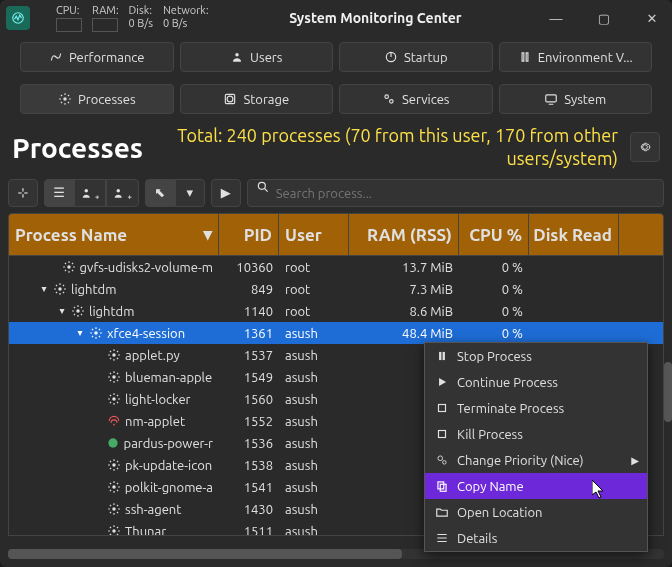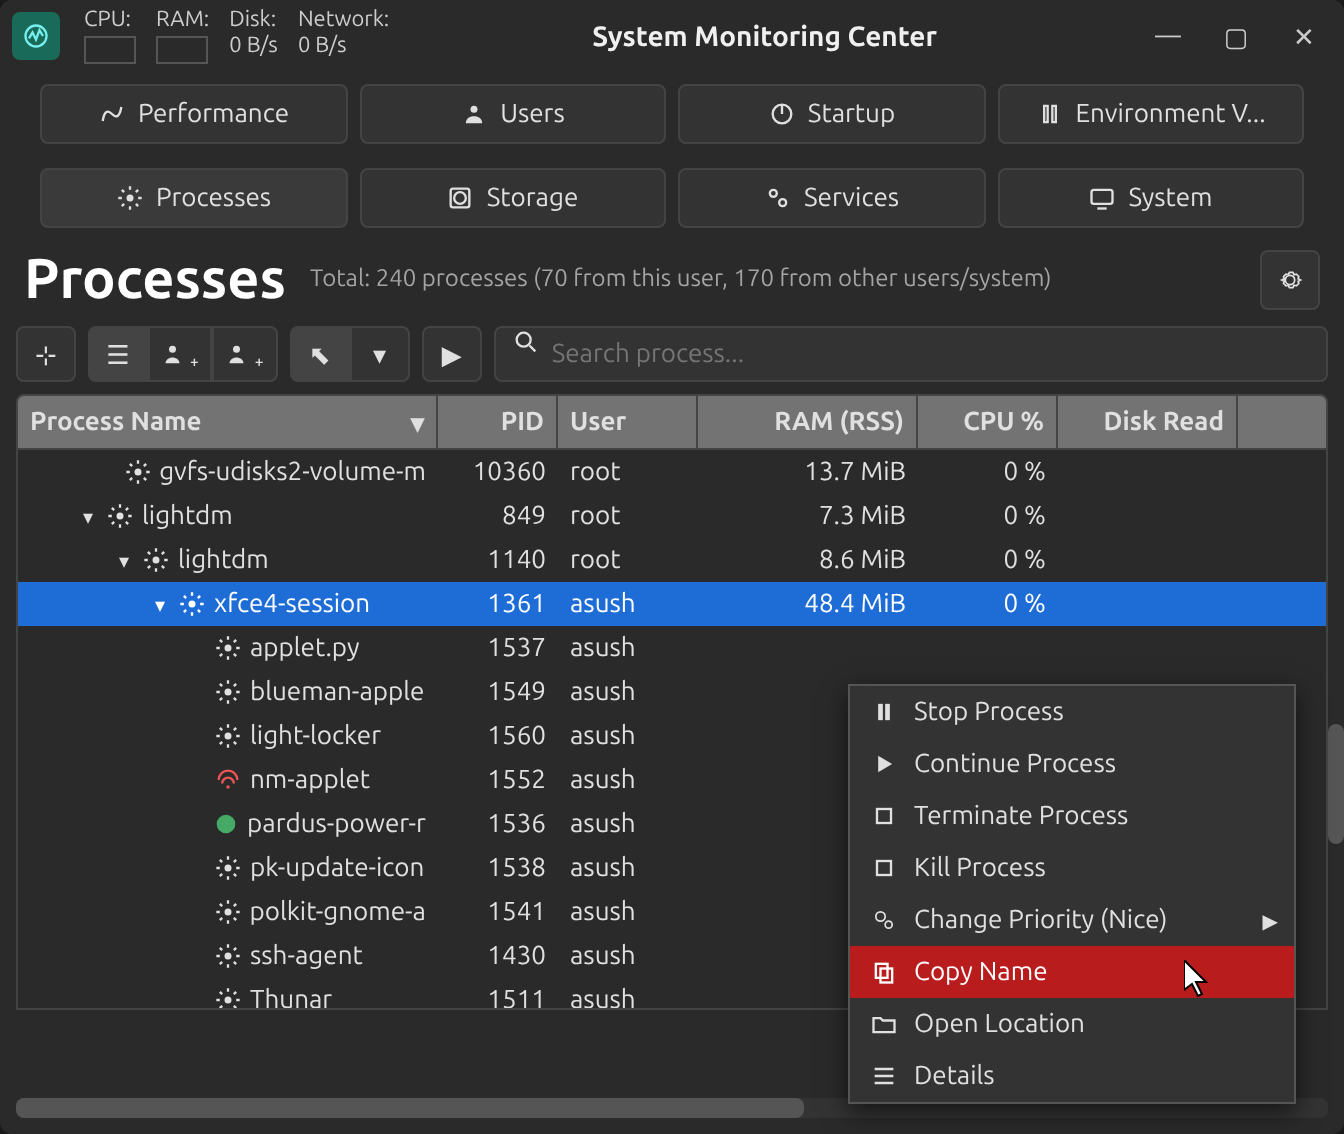--- a/index.html
+++ b/index.html
@@ -1,60 +1,60 @@
 <!DOCTYPE html>
 <html><head>
 <meta charset="utf-8">
 <style>
 * { margin: 0; padding: 0; box-sizing: border-box; font-family: "Ubuntu", "Segoe UI", sans-serif; }
 body { background: #1a1a1a; color: #e0e0e0; width: 672px; height: 567px; overflow: hidden; font-size: 13px; user-select: none; }
 .window { background: #2a2a2a; height: 100%; display: flex; flex-direction: column; border-radius: 6px; overflow: hidden; }
-.titlebar { display: flex; align-items: center; height: 36px; padding: 0 6px; background: #2a2a2a; gap: 6px; }
+.titlebar { display: flex; align-items: center; height: 36px; padding: 0 6px; background: #2a2a2a; gap: 20px; }
 .titlebar .app-icon { width: 24px; height: 24px; background: #1a6a5a; border-radius: 4px; display: flex; align-items: center; justify-content: center; margin-right: 4px; }
 .titlebar .sys-stats { display: flex; gap: 10px; font-size: 11px; color: #ccc; margin-left: 2px; }
 .titlebar .sys-stats .stat-col { display: flex; flex-direction: column; line-height: 1.1; }
 .titlebar .sys-stats .mini-graph { width: 26px; height: 14px; border: 1px solid #555; margin-top: 1px; }
 .titlebar .title { flex: 1; text-align: center; font-weight: bold; color: #f0f0f0; font-size: 14px; }
 .titlebar .win-btn { width: 28px; height: 28px; display: flex; align-items: center; justify-content: center; border-radius: 4px; cursor: pointer; color: #ccc; }
 .tabs { display: flex; gap: 6px; padding: 6px 20px; }
 .tab { flex: 1; height: 30px; background: #333; border: 1px solid #444; border-radius: 4px; display: flex; align-items: center; justify-content: center; gap: 6px; font-size: 13px; cursor: pointer; text-align: center; }
 .tab.active { background: #3a3a3a; }
 .view-header { display: flex; align-items: center; padding: 4px 12px 8px 12px; gap: 12px; }
 .view-header h1 { font-size: 28px; font-weight: bold; color: #fff; }
-.view-header .subtitle { flex: 1; font-size: 12px; color: #a3a3a3; line-height: 1.3; }
+.view-header .subtitle { flex: 1; font-size: 18px; color: #fde047; line-height: 1.3; text-align: right; }
 .view-header .settings-btn { width: 30px; height: 30px; background: #333; border: 1px solid #444; border-radius: 4px; display: flex; align-items: center; justify-content: center; cursor: pointer; }
 .toolbar { display: flex; gap: 6px; padding: 0 8px 6px 8px; align-items: center; }
 .tb-btn { height: 28px; min-width: 30px; background: #333; border: 1px solid #444; border-radius: 4px; display: flex; align-items: center; justify-content: center; cursor: pointer; padding: 0 6px; font-size: 13px; }
 .tb-group { display: flex; }
 .tb-group .tb-btn { border-radius: 0; }
 .tb-group .tb-btn:first-child { border-radius: 4px 0 0 4px; }
 .tb-group .tb-btn:last-child { border-radius: 0 4px 4px 0; }
 .search { flex: 1; height: 28px; background: #333; border: 1px solid #444; border-radius: 4px; display: flex; padding: 0 8px; gap: 6px; }
 .search input { flex: 1; background: transparent; border: none; outline: none; color: #e0e0e0; font-size: 13px; }
 .table-wrap { flex: 1; overflow: hidden; position: relative; margin: 0 8px; }
-.thead { display: flex; background: #737373; border: 1px solid #444; border-radius: 4px 4px 0 0; height: 28px; font-weight: bold; font-size: 13px; }
+.thead { display: flex; background: #a16207; border: 1px solid #444; border-radius: 4px 4px 0 0; height: 43px; font-weight: bold; font-size: 17px; }
 .th, .td { display: flex; align-items: center; padding: 0 6px; overflow: hidden; white-space: nowrap; }
 .col-name { width: 210px; }
 .col-pid { width: 60px; justify-content: flex-end; }
 .col-user { width: 70px; }
 .col-ram { width: 110px; justify-content: flex-end; }
 .col-cpu { width: 70px; justify-content: flex-end; }
 .col-disk { width: 90px; justify-content: flex-end; }
 .th { border-right: 1px solid #444; }
 .th.col-name { justify-content: space-between; }
 .tbody { overflow-y: auto; height: 280px; border: 1px solid #444; border-top: none; position: relative; }
 .row { display: flex; height: 22px; font-size: 13px; }
 .row.selected { background: #1e6dd6; color: #fff; }
 .row .td.col-name { gap: 4px; }
 .indent { display: inline-block; }
 .tree-arrow { width: 10px; display: inline-flex; justify-content: center; font-size: 10px; }
 .proc-icon { width: 14px; height: 14px; display: inline-flex; align-items: center; justify-content: center; }
 .context-menu { position: absolute; top: 342px; left: 424px; width: 224px; background: #333; border: 1px solid #555; box-shadow: 0 4px 12px rgba(0,0,0,.6); font-size: 13px; z-index: 10; }
 .cm-item { height: 26px; display: flex; align-items: center; gap: 8px; padding: 0 10px; cursor: pointer; position: relative; }
-.cm-item.highlight { background: #b91c1c; color: #fff; }
+.cm-item.highlight { background: #6d28d9; color: #fff; }
 .cm-item .cm-icon { width: 14px; display: flex; justify-content: center; }
 .cm-item .cm-arrow { position: absolute; right: 8px; font-size: 10px; }
 .scrollbar-v { position: absolute; right: 0; top: 342px; width: 8px; height: 140px; background: #2a2a2a; }
 .scrollbar-v .thumb { width: 8px; height: 60px; background: #555; border-radius: 4px; margin-top: 20px; }
 .hscroll { height: 10px; margin: 2px 8px 8px 8px; background: #333; border-radius: 4px; position: relative; }
 .hscroll .thumb { position: absolute; left: 0; top: 0; width: 60%; height: 100%; background: #555; border-radius: 4px; }
 .cursor { position: absolute; top: 480px; left: 592px; z-index: 20; pointer-events: none; }
 svg.icon { width: 14px; height: 14px; fill: currentColor; }
 </style>
 </head>

